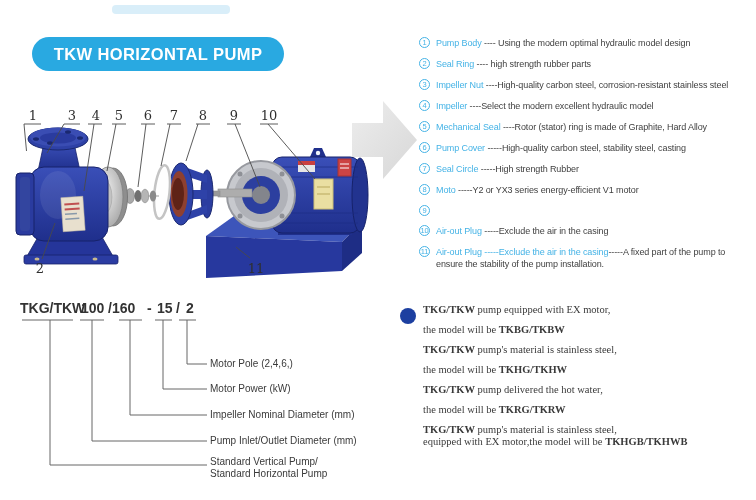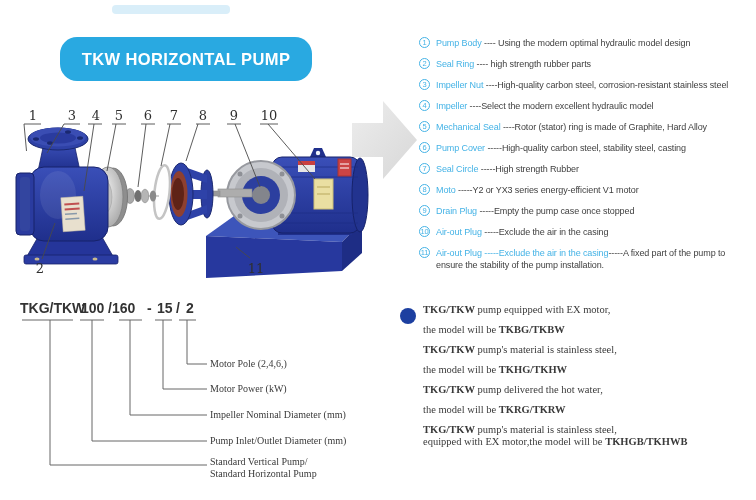--- a/index.html
+++ b/index.html
@@ -2,42 +2,42 @@
 <html><head>
 <meta charset="utf-8">
 <style>
   html,body{margin:0;padding:0;}
   body{width:756px;height:500px;position:relative;background:#ffffff;
        font-family:"Liberation Sans",sans-serif;overflow:hidden;color:#3f3f3f;}
   .abs{position:absolute;}
 
   
   .banner-backdrop{left:112px;top:5px;width:118px;height:9px;background:#d9eef9;border-radius:4px;}
-  .banner{left:60px;top:37px;width:252px;height:44px;background:#29a9e1;border-radius:17px;
+  .banner{left:32px;top:37px;width:252px;height:34px;background:#29a9e1;border-radius:17px;
           display:flex;align-items:center;justify-content:center;}
   .banner span{color:#ffffff;font-weight:bold;font-size:16.5px;letter-spacing:.4px;}
 
   
   .diagram{left:10px;top:95px;width:415px;height:200px;}
 
   
   .parts{left:419px;top:37px;width:334px;}
   .part-row{display:flex;align-items:flex-start;margin-bottom:9px;font-size:9px;letter-spacing:-.1px;line-height:12px;}
   .pnum{box-sizing:border-box;flex:0 0 11px;width:11px;height:11px;border:1px solid #45b3e6;border-radius:50%;
         color:#45b3e6;font-size:7.5px;line-height:9.5px;text-align:center;margin:0 6px 0 0;}
   .part-text{white-space:nowrap;}
   .part-row.wrap .part-text{white-space:normal;}
   .pname{color:#45b3e6;}
   .pdesc{color:#3f3f3f;}
 
   
   .model{left:20px;top:298px;width:360px;height:198px;}
   .model-code{position:absolute;top:2px;left:0;font-weight:bold;color:#333;font-size:14px;}
   .mseg{position:absolute;top:2px;font-weight:bold;color:#333;font-size:14px;}
-  .mlabel{position:absolute;left:190px;font-size:10px;color:#3a3a3a;line-height:12px;white-space:nowrap;font-family:Liberation Serif, serif;}
+  .mlabel{position:absolute;left:190px;font-size:10px;color:#3a3a3a;line-height:12px;white-space:nowrap;}
   .model svg{position:absolute;left:0;top:0;}
 
   
   .notes{left:396px;top:304px;width:352px;font-family:Liberation Serif, serif;}
   .note-bullet{position:absolute;left:4px;top:4px;width:16px;height:16px;border-radius:50%;background:#1c3fa0;}
   .notes-body{padding-left:27px;}
   .note-line{font-size:10.5px;margin-bottom:9px;color:#3a3a3a;white-space:nowrap;}
   .note:last-child .note-line{margin-bottom:1px;}
   .lead-b{font-weight:bold;}
   .code-b{font-weight:bold;margin-top:44px;}
@@ -232,21 +232,20 @@
     <div class="part-row">
         <span class="pnum">7</span>
         <span class="part-text"><span class="pname">Seal Circle</span><span class="pdesc"> -----High strength Rubber</span></span>
       </div>
     <div class="part-row">
         <span class="pnum">8</span>
         <span class="part-text"><span class="pname">Moto</span><span class="pdesc"> -----Y2 or YX3 series energy-efficient V1 motor</span></span>
       </div>
     <div class="part-row">
         <span class="pnum">9</span>
-        <span class="part-text"><span class="pname">Drain Plug</span><span class="pdesc"> -----Empty the pump case once stopped</span></span>
       </div>
     <div class="part-row">
         <span class="pnum">10</span>
         <span class="part-text"><span class="pname">Air-out Plug</span><span class="pdesc"> -----Exclude the air in the casing</span></span>
       </div>
     <div class="part-row wrap">
         <span class="pnum">11</span>
         <span class="part-text"><span class="pname">Air-out Plug</span><span class="pname"> -----Exclude the air in the casing</span><span class="pdesc">-----A fixed part of the pump to ensure the stability of the pump installation.</span></span>
       </div>
   </div>

